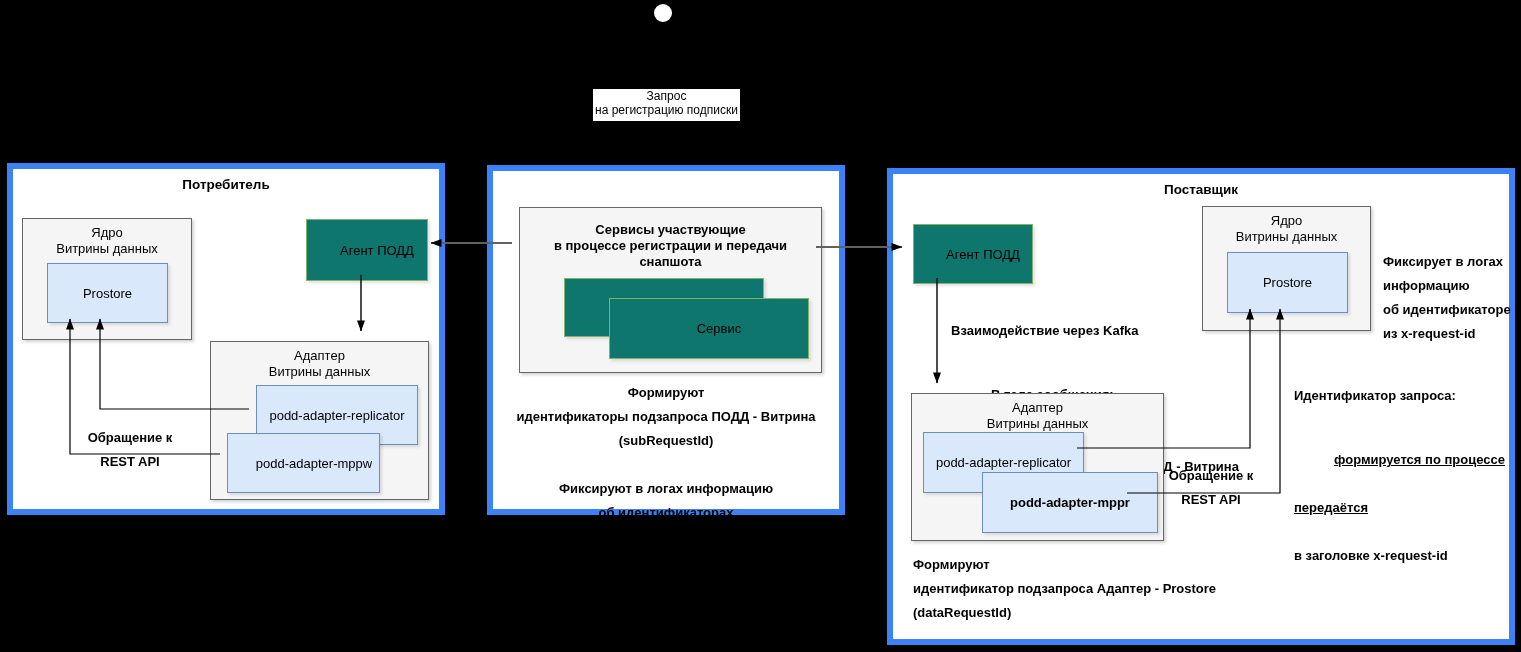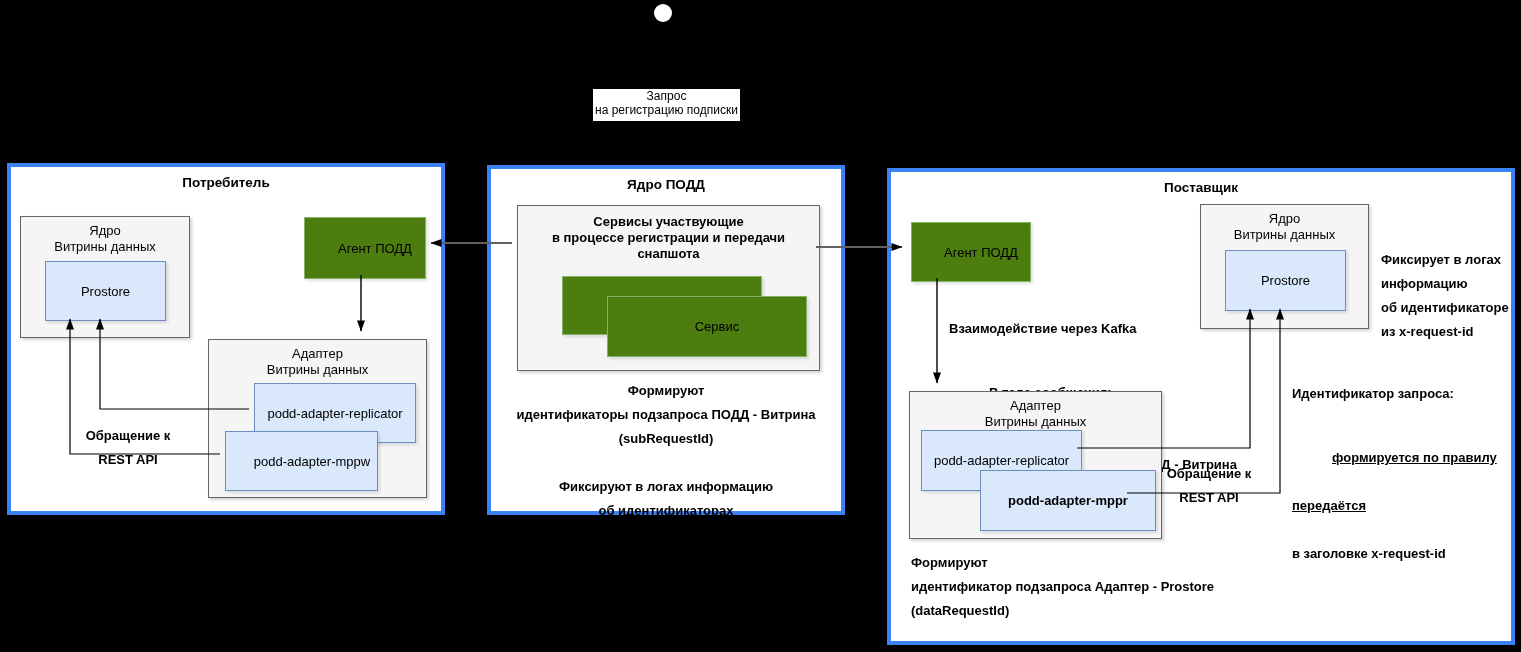--- a/index.html
+++ b/index.html
@@ -1,31 +1,31 @@
 <!DOCTYPE html>
 <html><head>
 <meta charset="utf-8">
 <style>
   html,body { margin:0; padding:0; background:#000; }
   #stage {
     position:relative; width:1521px; height:652px; background:#000;
     font-family:"Liberation Sans", sans-serif; color:#000; overflow:hidden;
   }
-  .panel { position:absolute; background:#ffffff; border:4px solid #3b82f6; box-sizing:border-box; }
+  .panel { position:absolute; background:#ffffff; border:6px solid #3b82f6; box-sizing:border-box; }
   .panel-title { position:absolute; top:8px; left:0; width:100%; text-align:center;
     font-size:13.5px; font-weight:bold; }
   .group { position:absolute; background:#f5f5f5; border:1px solid #666666; box-sizing:border-box;
     box-shadow:2px 2px 3px rgba(0,0,0,0.18); }
   .group-title { position:absolute; top:6px; left:0; width:100%; text-align:center;
     font-size:13px; line-height:16px; white-space:pre-line; }
   .group-title.bold { font-weight:bold; }
   .node { position:absolute; box-sizing:border-box; display:flex; align-items:center;
     justify-content:center; font-size:13px; text-align:center;
     box-shadow:2px 2px 3px rgba(0,0,0,0.12); }
-  .node.green { background:#4d7c0f; border:1px solid #82b366;padding-left:20px; }
+  .node.green { background:#0f766e; border:1px solid #82b366;padding-left:20px; }
   .node.blue  { background:#dae8fc; border:1px solid #6c8ebf; }
   .note { position:absolute; font-size:13px; line-height:24px; white-space:pre-line;font-weight:bold; }
   .note.center { text-align:center; }
   .u { text-decoration:underline; }
   .gap { margin-top:16px;margin-left:40px; }
   #edges { position:absolute; left:0; top:0; pointer-events:none; }
   #start-circle { position:absolute; left:654px; top:4px; width:18px; height:18px;
     border-radius:50%; background:#ffffff; }
   #request-label { position:absolute; left:593px; top:89px; width:147px; height:32px;
     background:#ffffff; font-size:12px; line-height:14px; text-align:center; white-space:pre-line; }
@@ -55,24 +55,23 @@
 Витрины данных</div>
       <div class="node blue" style="left:45px; top:43px; width:162px; height:60px;">podd-adapter-replicator</div>
       <div class="node blue" style="left:16px; top:91px; width:153px; height:60px;padding-left:21px;">podd-adapter-mppw</div>
     </div>
 
     <div class="note center" style="left:57px; top:257px; width:120px;">Обращение к
 REST API</div>
   </div>
 
   <div class="panel" style="left:487px; top:165px; width:358px; height:350px;">
-    <div class="panel-title">Ядро ПОДД</div>
 
     <div class="group" style="left:26px; top:36px; width:303px; height:166px;">
-      <div class="group-title bold" style="top:8px;">Сервисы участвующие
+      <div class="group-title bold" style="top:14px;">Сервисы участвующие
 в процессе регистрации и передачи
 снапшота</div>
       <div class="node green" style="left:44px; top:70px; width:200px; height:59px;"></div>
       <div class="node green" style="left:73px; top:90px; width:200px; height:61px;margin-left:16px;">Сервис</div>
     </div>
 
     <div class="note center" style="left:0; top:210px; width:100%;">Формируют
 идентификаторы подзапроса ПОДД - Витрина
 (subRequestId)
 
@@ -108,21 +107,21 @@
 Витрины данных</div>
       <div class="node blue" style="left:11px; top:38px; width:161px; height:61px;">podd-adapter-replicator</div>
       <div class="node blue" style="left:70px; top:78px; width:176px; height:61px;font-weight:bold;">podd-adapter-mppr</div>
     </div>
 
     <div class="note center" style="left:258px; top:290px; width:120px;">Обращение к
 REST API</div>
 
     <div class="note" style="left:401px; top:186px; width:225px;">
       <div>Идентификатор запроса:</div>
-      <div class="u gap">формируется по правилу</div>
+      <div class="u gap">формируется по процессе</div>
       <div class="u" style="">передаётся</div>
       <div>в заголовке x-request-id</div>
     </div>
 
     <div class="note" style="left:20px; top:379px; width:330px;">Формируют
 идентификатор подзапроса Адаптер - Prostore
 (dataRequestId)
 
 Фиксируют в логах информацию
 об идентификаторах</div>

